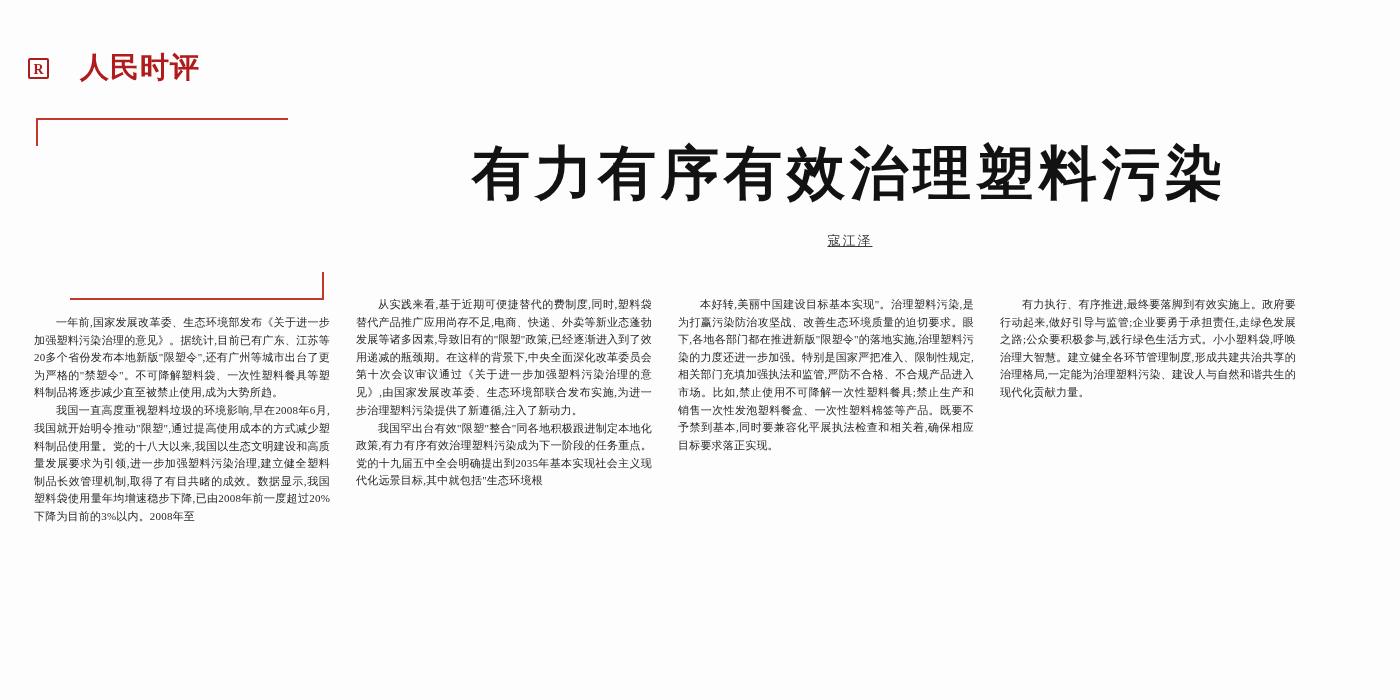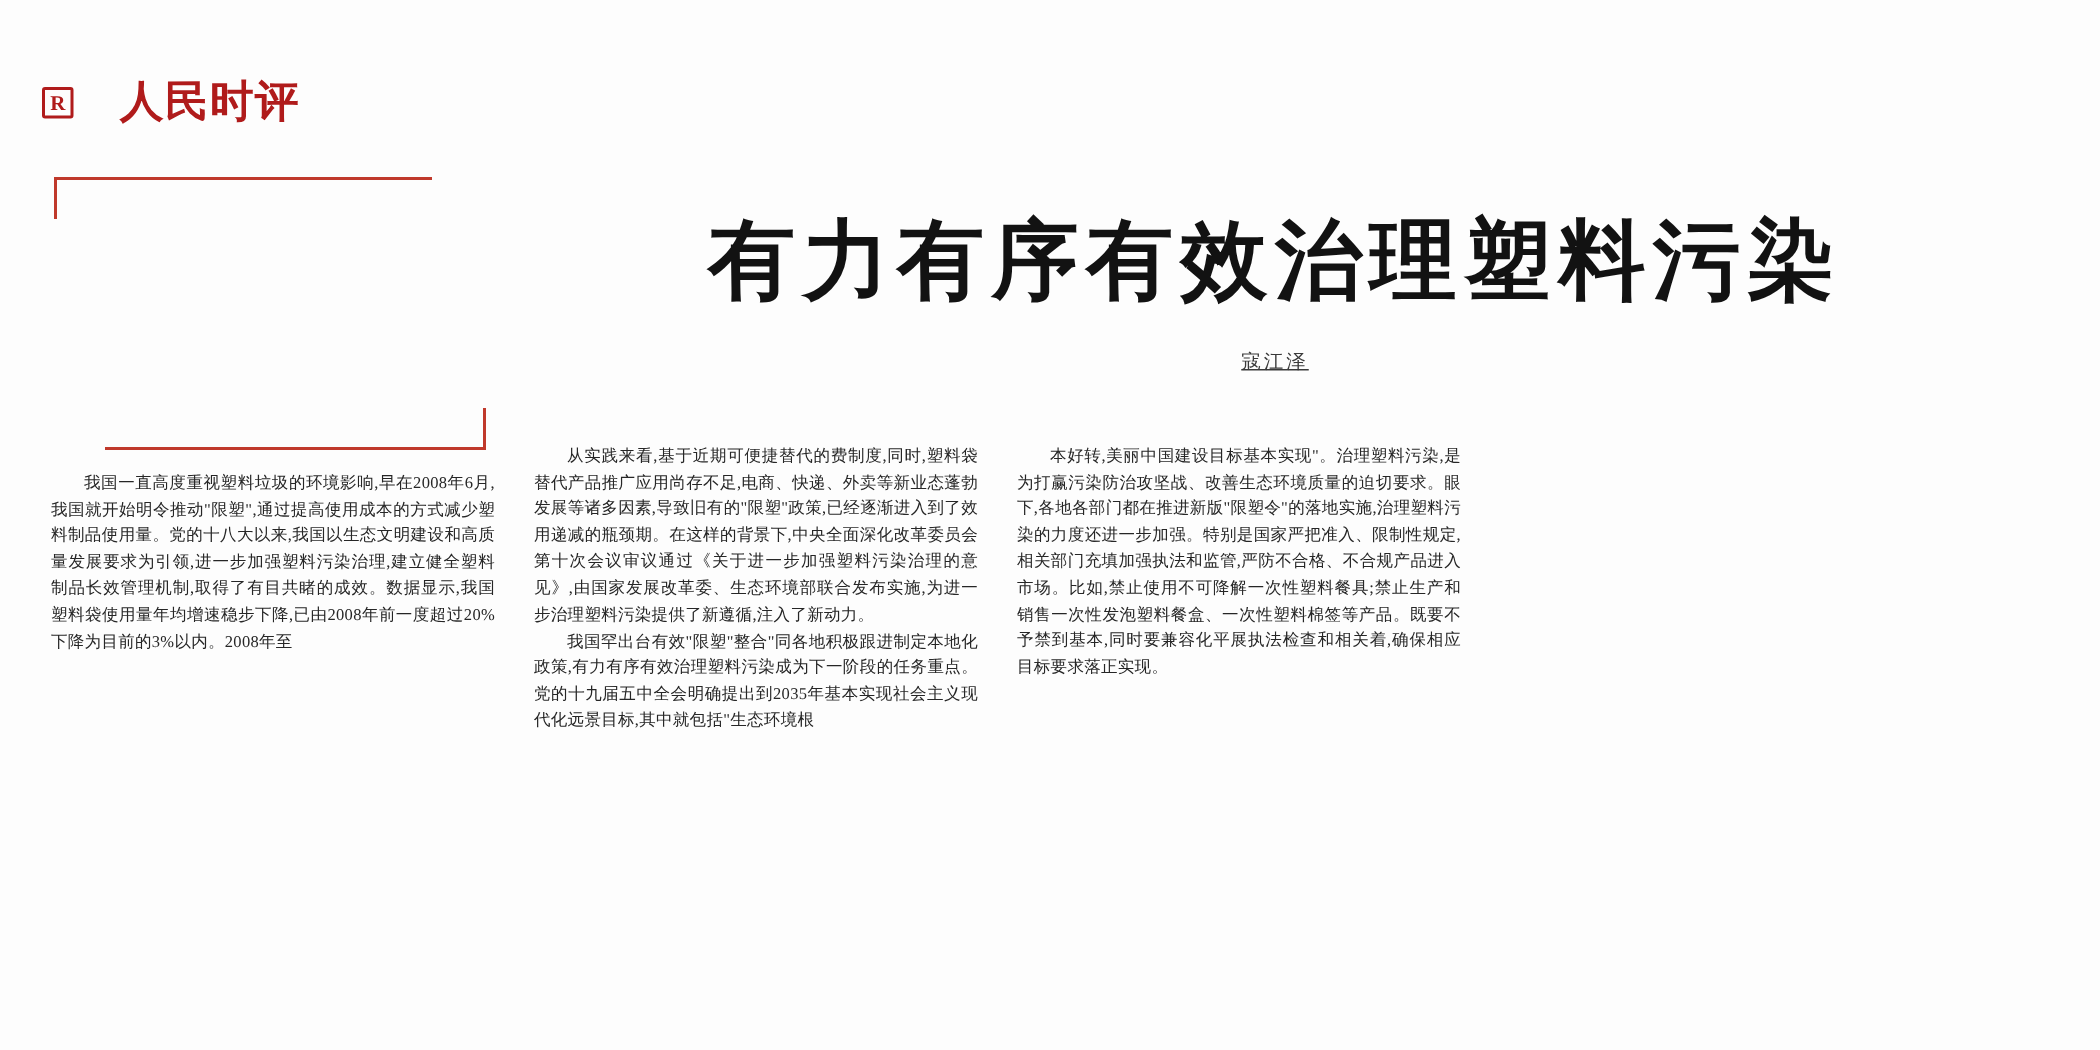--- a/index.html
+++ b/index.html
@@ -168,29 +168,31 @@
     <div class="pq-line-bottom"></div>
     <div class="pq-line-right"></div>
   </div>
 
   <div class="headline">有力有序有效治理塑料污染</div>
   <div class="byline">寇江泽</div>
 
   <div class="columns">
 
     <div class="col first">
+      <p>一年前,国家发展改革委、生态环境部发布《关于进一步加强塑料污染治理的意见》。据统计,目前已有广东、江苏等20多个省份发布本地新版"限塑令",还有广州等城市出台了更为严格的"禁塑令"。不可降解塑料袋、一次性塑料餐具等塑料制品将逐步减少直至被禁止使用,成为大势所趋。</p>
       <p>我国一直高度重视塑料垃圾的环境影响,早在2008年6月,我国就开始明令推动"限塑",通过提高使用成本的方式减少塑料制品使用量。党的十八大以来,我国以生态文明建设和高质量发展要求为引领,进一步加强塑料污染治理,建立健全塑料制品长效管理机制,取得了有目共睹的成效。数据显示,我国塑料袋使用量年均增速稳步下降,已由2008年前一度超过20%下降为目前的3%以内。2008年至</p>
     </div>
 
     <div class="col">
       <p>从实践来看,基于近期可便捷替代的费制度,同时,塑料袋替代产品推广应用尚存不足,电商、快递、外卖等新业态蓬勃发展等诸多因素,导致旧有的"限塑"政策,已经逐渐进入到了效用递减的瓶颈期。在这样的背景下,中央全面深化改革委员会第十次会议审议通过《关于进一步加强塑料污染治理的意见》,由国家发展改革委、生态环境部联合发布实施,为进一步治理塑料污染提供了新遵循,注入了新动力。</p>
       <p>我国罕出台有效"限塑"整合"同各地积极跟进制定本地化政策,有力有序有效治理塑料污染成为下一阶段的任务重点。党的十九届五中全会明确提出到2035年基本实现社会主义现代化远景目标,其中就包括"生态环境根</p>
     </div>
 
     <div class="col">
       <p>本好转,美丽中国建设目标基本实现"。治理塑料污染,是为打赢污染防治攻坚战、改善生态环境质量的迫切要求。眼下,各地各部门都在推进新版"限塑令"的落地实施,治理塑料污染的力度还进一步加强。特别是国家严把准入、限制性规定,相关部门充填加强执法和监管,严防不合格、不合规产品进入市场。比如,禁止使用不可降解一次性塑料餐具;禁止生产和销售一次性发泡塑料餐盒、一次性塑料棉签等产品。既要不予禁到基本,同时要兼容化平展执法检查和相关着,确保相应目标要求落正实现。</p>
     </div>
 
     <div class="col">
+      <p>有力执行、有序推进,最终要落脚到有效实施上。政府要行动起来,做好引导与监管;企业要勇于承担责任,走绿色发展之路;公众要积极参与,践行绿色生活方式。小小塑料袋,呼唤治理大智慧。建立健全各环节管理制度,形成共建共治共享的治理格局,一定能为治理塑料污染、建设人与自然和谐共生的现代化贡献力量。</p>
     </div>
 
   </div>
 </div>
 
 </body></html>

